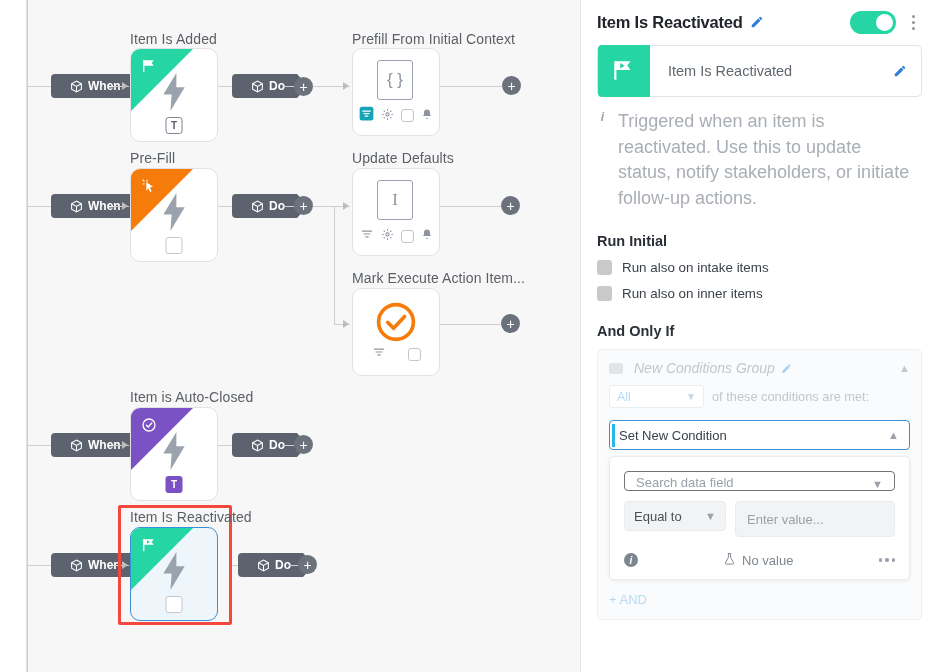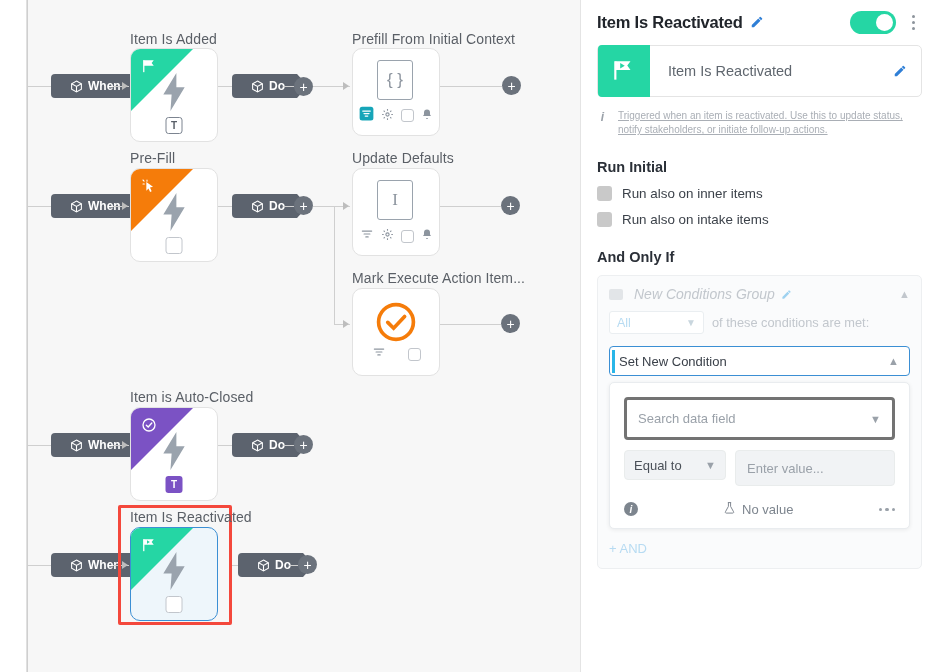--- a/index.html
+++ b/index.html
@@ -161,21 +161,21 @@
   }
   .trigger-card .pencil { margin-right: 14px; }
 
   .desc {
     display: flex; gap: 10px; margin-top: 12px; padding-right: 6px;
   }
   .desc .i {
     flex: none; width: 11px; color: #9aa1a9; font-size: 12px;
     font-style: italic; font-weight: bold; text-align: center; padding-top: 1px;
   }
-  .desc p { font-size: 10px; line-height: 1.42; color: #a9aeb5; text-decoration: underline; }
+  .desc p { font-size: 18px; line-height: 1.42; color: #a9aeb5; }
 
   .sect-title {
     font-size: 14.5px; font-weight: bold; color: #2b3038; margin-top: 22px;
   }
   .cbrow { display: flex; align-items: center; gap: 10px; margin-top: 11px; cursor: pointer; }
   .cbrow .cb { width: 15px; height: 15px; border-radius: 3px; background: #c9c9c9; }
   .cbrow span { font-size: 13.4px; color: #3c424a; }
 
   .group {
     margin-top: 10px; background: #fafbfc;
@@ -209,22 +209,22 @@
     width: 2.5px; height: 23px; background: #29b6e8;
   }
   .setcond .cv { margin-left: auto; color: #9aa1a9; font-size: 11px; }
 
   .dropdown {
     margin-top: 6px; background: #ffffff;
     border: 1px solid #e9ecef; border-radius: 5px;
     padding: 14px 14px 0; box-shadow: 0 1px 4px rgba(0,0,0,.07);
   }
   .dd-field {
-    height: 43px; border: 3px solid #737373; border-radius: 4px;
-    display: flex; align-items: center; padding: 0 11px;
+    height: 20px; border: 1px solid #737373; border-radius: 4px;
+    display: flex; align-items: flex-end; padding: 0 11px;
     font-size: 13px; color: #9aa1a9; cursor: pointer;
   }
   .dd-field .cv { margin-left: auto; color: #9aa1a9; font-size: 11px; }
   .dd-row { display: flex; gap: 9px; margin-top: 10px; }
   .dd-op {
     width: 102px; height: 30px; background: #f1f3f5; border: 1px solid #e9ecec;
     border-radius: 4px; display: flex; align-items: center; padding: 0 9px;
     font-size: 13px; color: #4a5058; cursor: pointer;
   }
   .dd-op .cv { margin-left: auto; color: #9aa1a9; font-size: 11px; }
@@ -555,25 +555,25 @@
     </div>
 
     <div class="desc">
       <div class="i">i</div>
       <p>Triggered when an item is reactivated. Use this to update status, notify stakeholders, or initiate follow-up actions.</p>
     </div>
 
     <div class="sect-title">Run Initial</div>
     <div class="cbrow">
       <div class="cb"></div>
-      <span>Run also on inner items</span>
+      <span>Run also on intake items</span>
     </div>
     <div class="cbrow">
       <div class="cb"></div>
-      <span>Run also on intake items</span>
+      <span>Run also on inner items</span>
     </div>
 
     <div class="sect-title">And Only If</div>
 
     <div class="group">
       <div class="group-head">
         <span class="folder"></span>
         <span class="gname">New Conditions Group</span>
         <span class="pencil">
           <svg width="11" height="11" viewBox="0 0 24 24" fill="currentColor">

